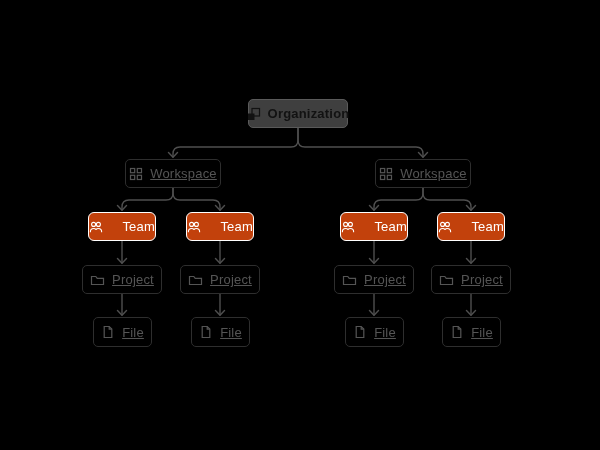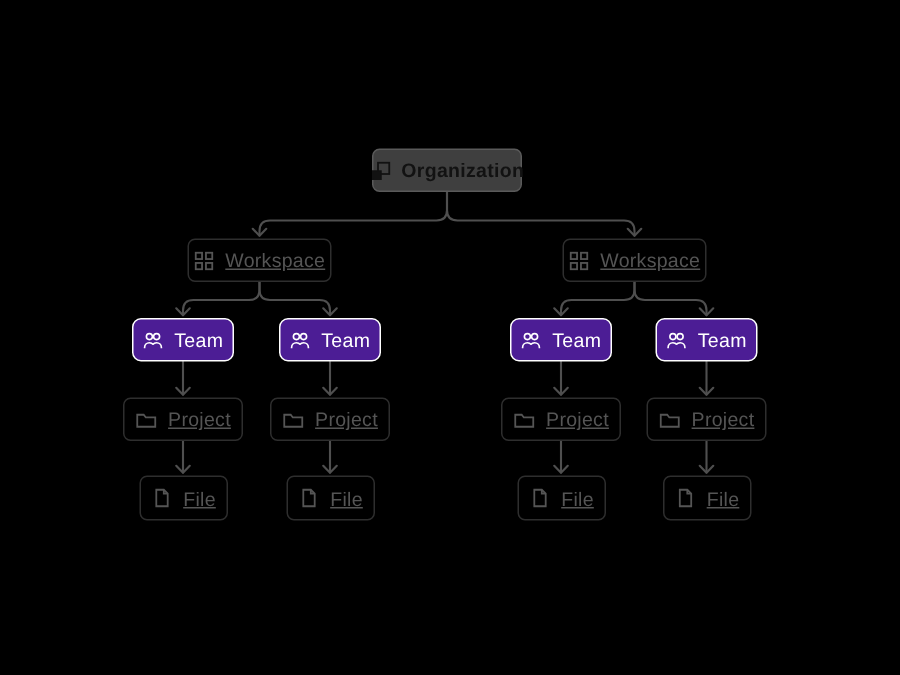--- a/index.html
+++ b/index.html
@@ -16,21 +16,21 @@
   .node .ic{display:flex;align-items:center;justify-content:center;}
   .node .ic svg{display:block;}
   .node-org{
     left:248px;top:99px;width:100px;height:29px;
     background:#3f3f3f;border:1px solid #5a5a5a;color:#121212;font-weight:bold;
   }
   .node-dim{
     background:#000;border:1px solid #2e2e2e;color:#555555;text-decoration:underline;
   }
   .node-team{
-    background:#4c1d95;border:1.5px solid #ffffff;color:#ffffff;border-radius:6px;
+    background:#c2410c;border:1.5px solid #ffffff;color:#ffffff;border-radius:6px;justify-content:space-between;
   }
   .ws1{left:125px;top:159px;width:96px;height:29px;}
   .ws2{left:375px;top:159px;width:96px;height:29px;}
   .t1{left:88px;top:212px;width:68px;height:29px;}
   .t2{left:186px;top:212px;width:68px;height:29px;}
   .t3{left:340px;top:212px;width:68px;height:29px;}
   .t4{left:437px;top:212px;width:68px;height:29px;}
   .p1{left:82px;top:265px;width:80px;height:29px;}
   .p2{left:180px;top:265px;width:80px;height:29px;}
   .p3{left:334px;top:265px;width:80px;height:29px;}

